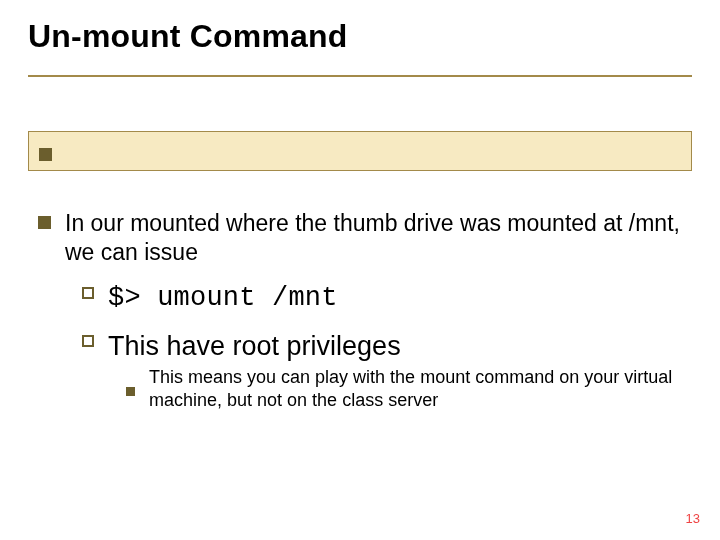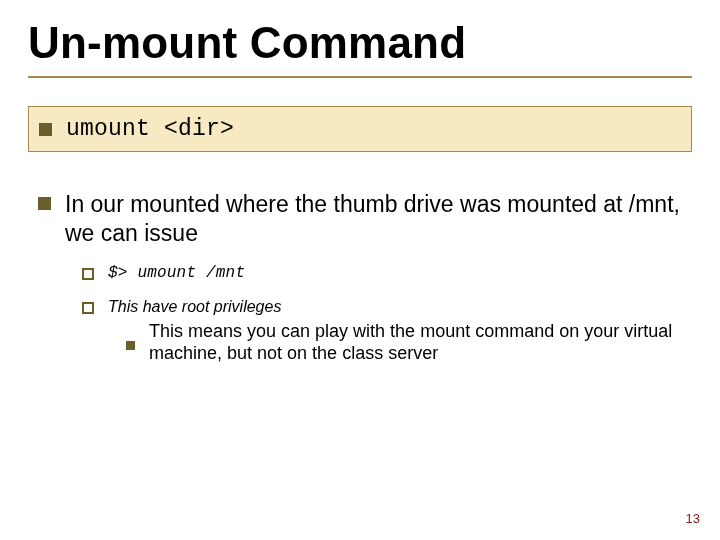--- a/index.html
+++ b/index.html
@@ -5,26 +5,26 @@
   * { box-sizing: border-box; margin: 0; padding: 0; }
   html, body { width: 720px; height: 540px; }
   body {
     background: #ffffff;
     font-family: Arial, Helvetica, sans-serif;
     color: #000;
     position: relative;
     padding: 18px 28px 18px 28px;
   }
   .title {
-    font-size: 44px;
+    font-size: 32px;
     font-weight: bold;
     letter-spacing: 0.2px;
-    padding-bottom: 8px;
+    padding-bottom: 20px;
     border-bottom: 2px solid #a38a4a;
-    margin-bottom: 28px;
+    margin-bottom: 54px;
   }
   .bullet-row {
     display: flex;
     align-items: flex-start;
     gap: 14px;
   }
   .solid-sq {
     width: 13px;
     height: 13px;
     background: #6b5e2d;
@@ -57,45 +57,43 @@
     letter-spacing: 0.2px;
   }
   .body-text {
     font-size: 23px;
     line-height: 1.28;
   }
   .level1 { margin-left: 10px; }
   .level2 { margin-left: 54px; margin-top: 14px; }
   .level3 { margin-left: 98px; margin-top: 3px; align-items: center; }
   .sub-text {
-    font-size: 16px;
+    font-size: 27px;
     line-height: 1.25;
-    font-style: italic;
   }
   .sub-sub-text {
     font-size: 18px;
     line-height: 1.25;
   }
   .page-num {
     position: absolute;
     right: 20px;
     bottom: 14px;
     font-size: 13px;
-    color: #7f1d1d;
+    color: #ef4444;
   }
 </style>
 </head>
 <body>
 
 <div class="title">Un-mount Command</div>
 
 <div class="callout">
   <div class="bullet-row">
     <div class="solid-sq"></div>
-    <div class="mono">umount &lt;dir&gt;</div>
   </div>
 </div>
 
 <div class="bullet-row level1">
   <div class="solid-sq"></div>
   <div class="body-text">In our mounted where the thumb drive was mounted at /mnt, we can issue</div>
 </div>
 
 <div class="bullet-row level2">
   <div class="hollow-sq"></div>

